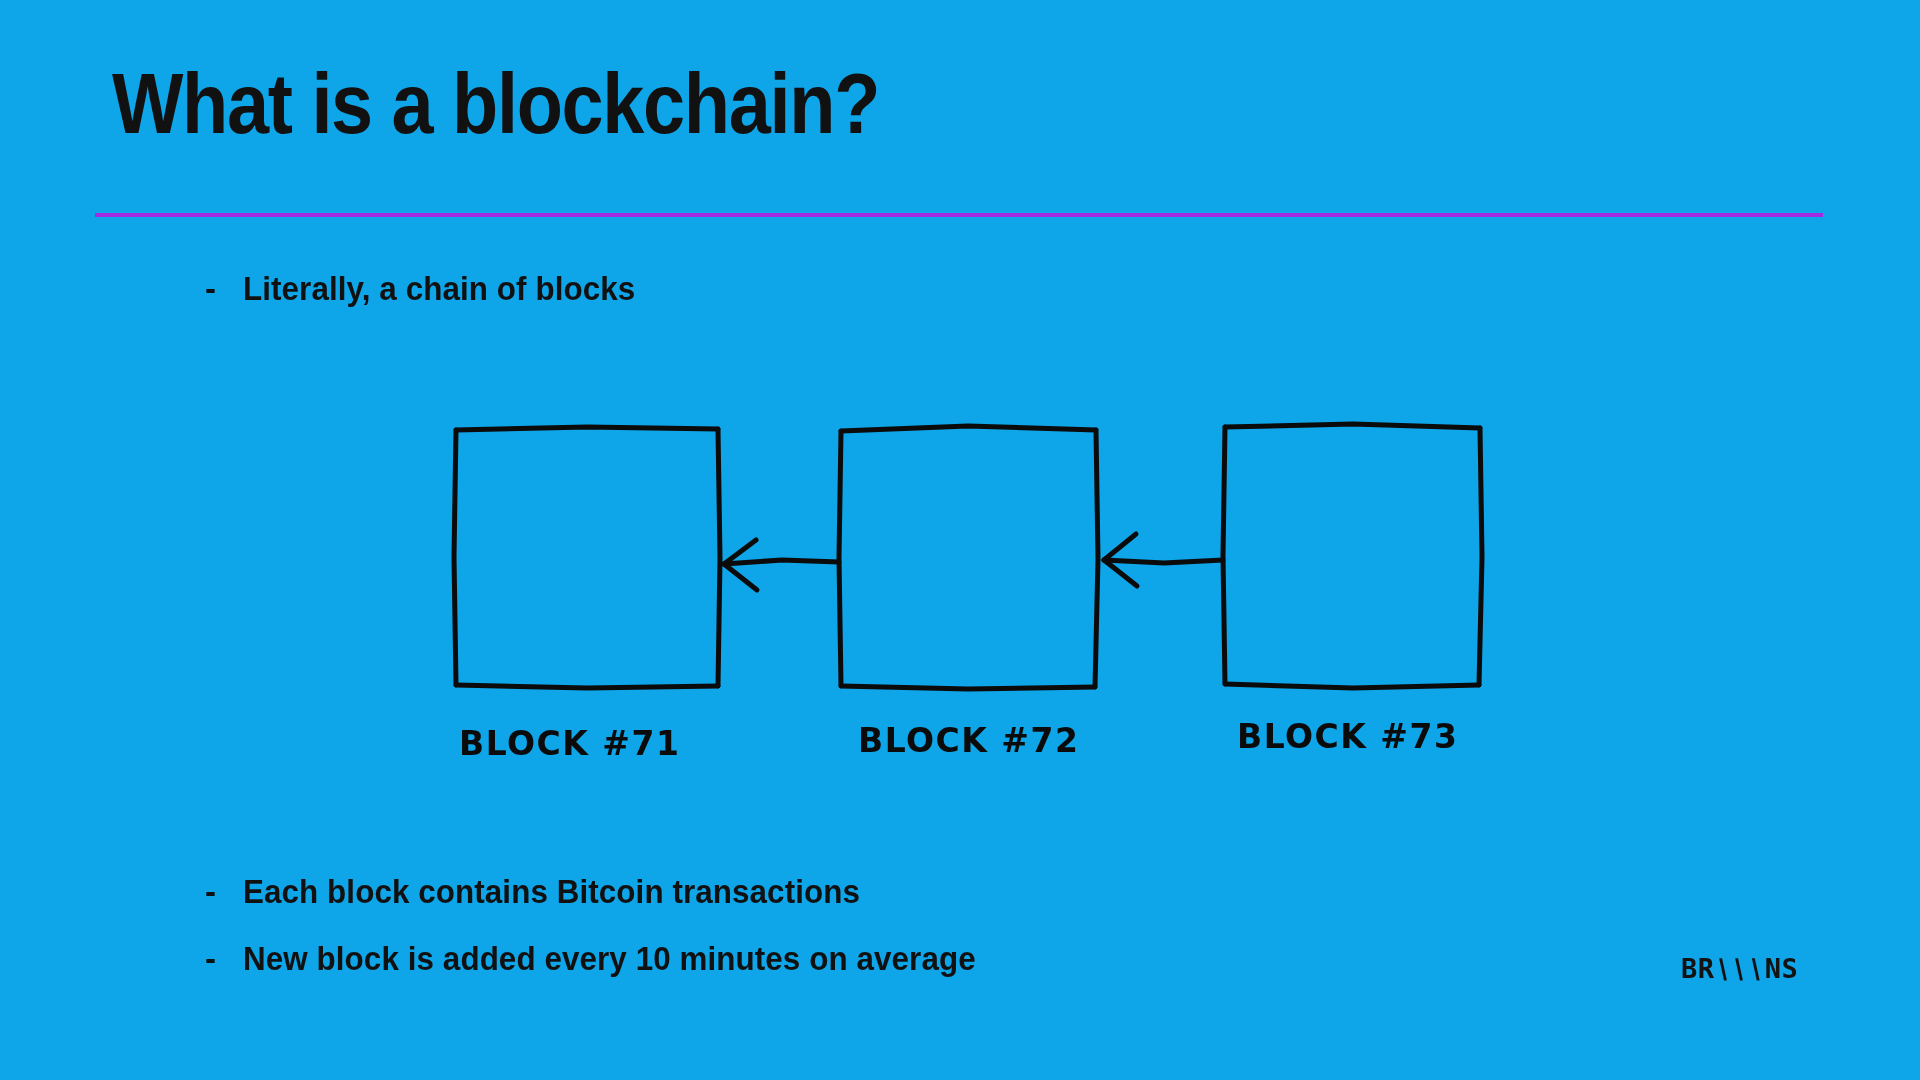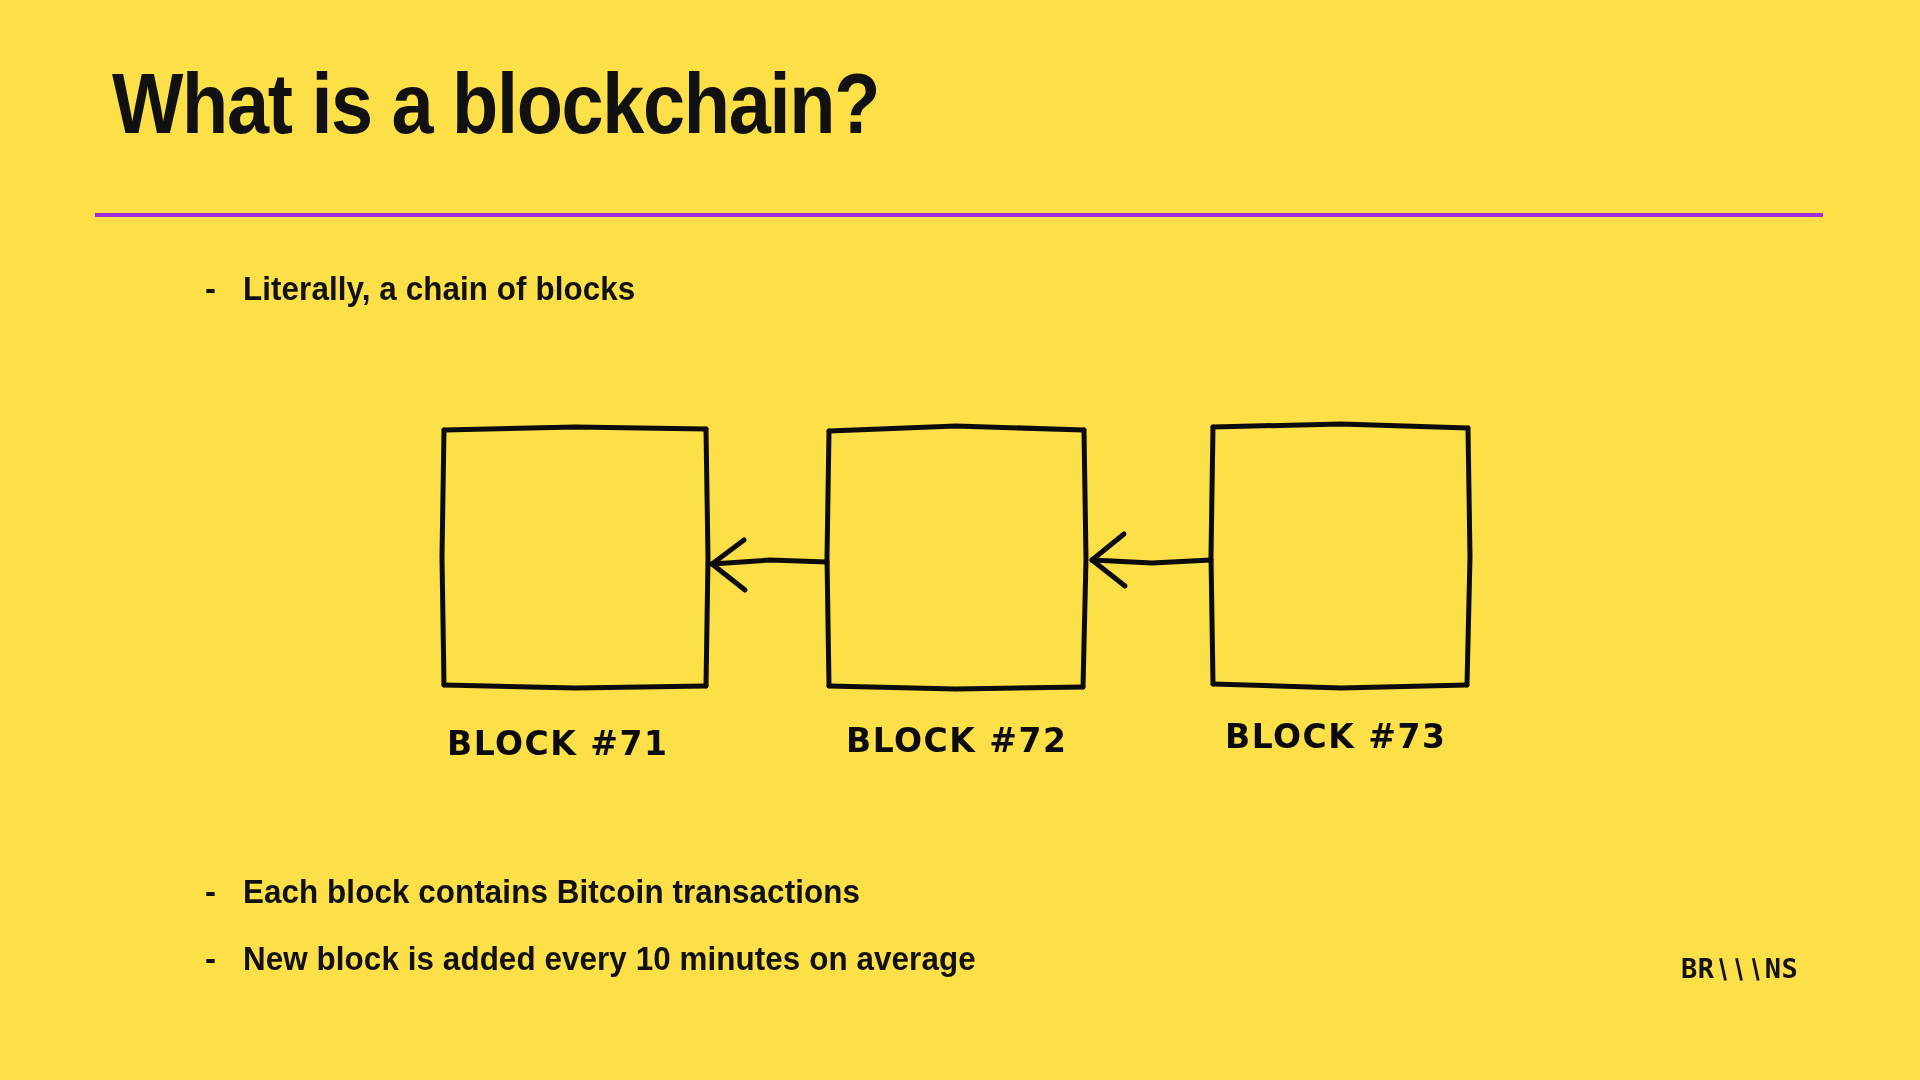--- a/index.html
+++ b/index.html
@@ -4,21 +4,21 @@
 <style>
   html, body {
     margin: 0;
     padding: 0;
     background: #ffffff;
   }
   #slide {
     position: relative;
     width: 1920px;
     height: 1080px;
-    background: #fde047;
+    background: #0ea5e9;
     overflow: hidden;
     font-family: "Liberation Sans", sans-serif;
   }
 
   
   #slide-title {
     position: absolute;
     left: 112px;
     top: 58px;
     font-family: "Liberation Sans Narrow", "Liberation Sans", sans-serif;
@@ -73,20 +73,21 @@
   #bullet-transactions { left: 205px; top: 875px; }
   #bullet-newblock { left: 205px; top: 942px; }
 
   
   #chain-diagram {
     position: absolute;
     left: 0px;
     top: 400px;
     width: 1896px;
     height: 390px;
+    padding-left: 12px;
   }
   #chain-diagram svg { display: block; }
 
   .hand-label {
     font-family: "DejaVu Sans", sans-serif;
     font-weight: bold;
     font-size: 33px;
     fill: #0b0b0b;
     letter-spacing: 1.5px;
   }

